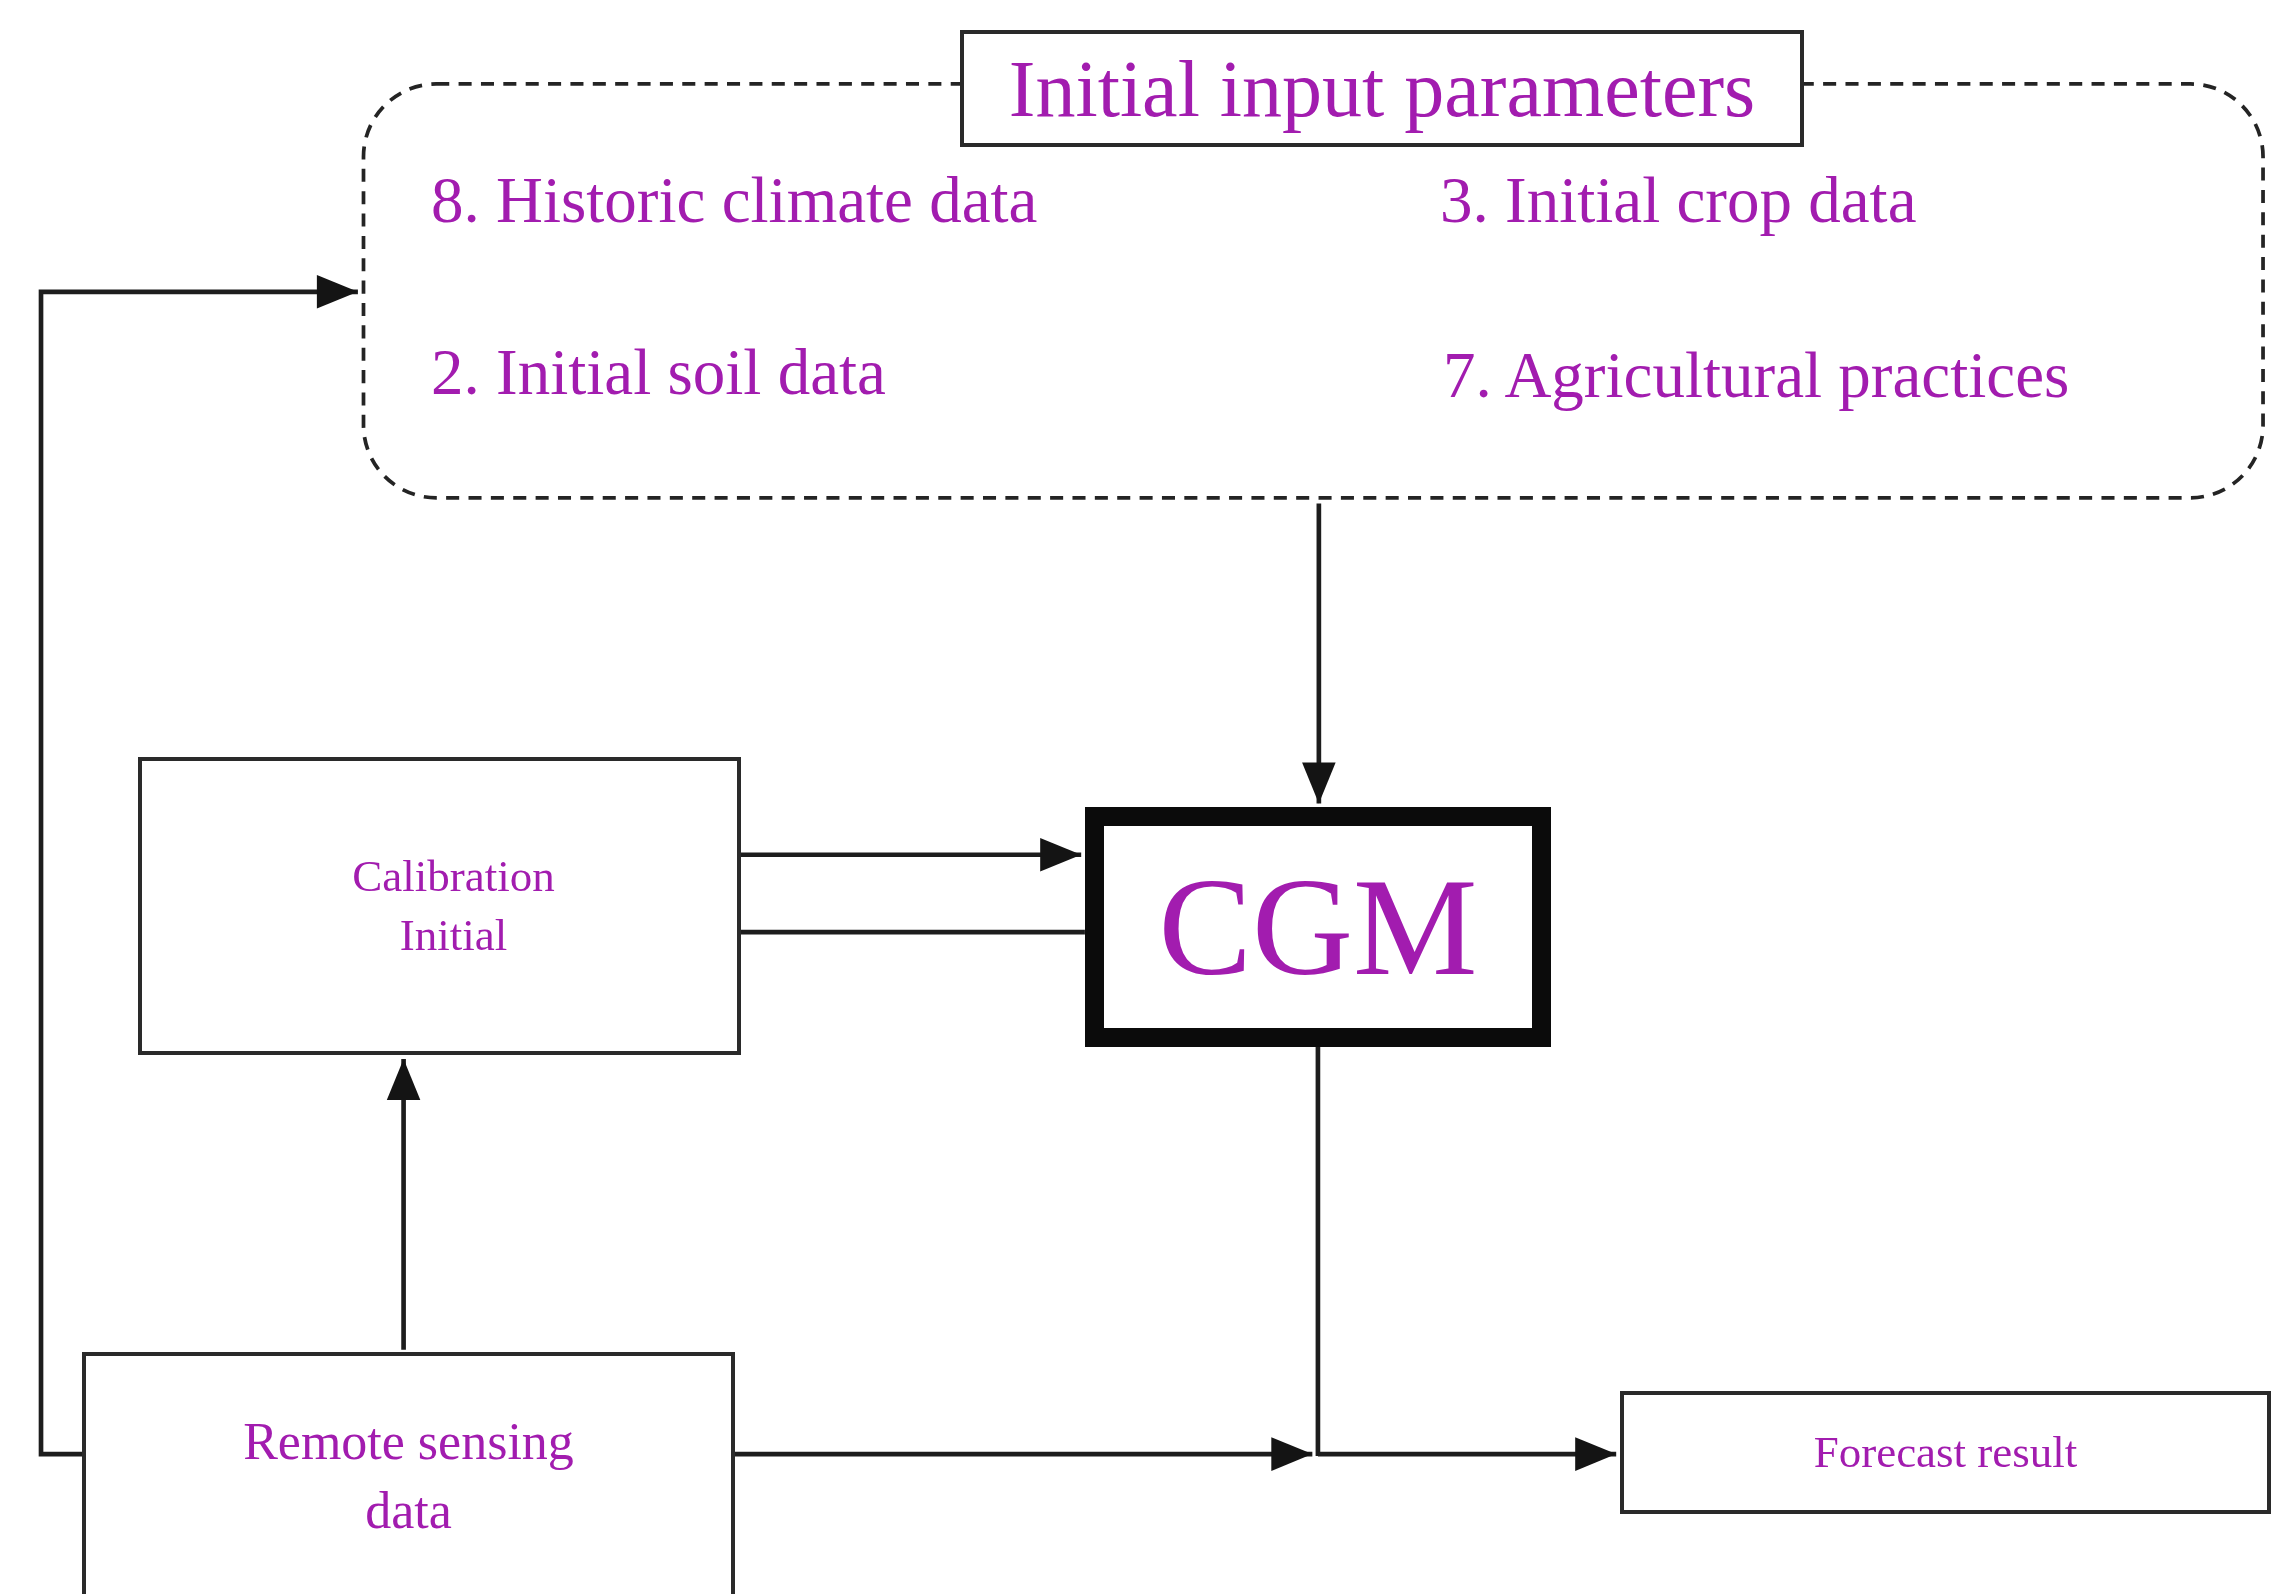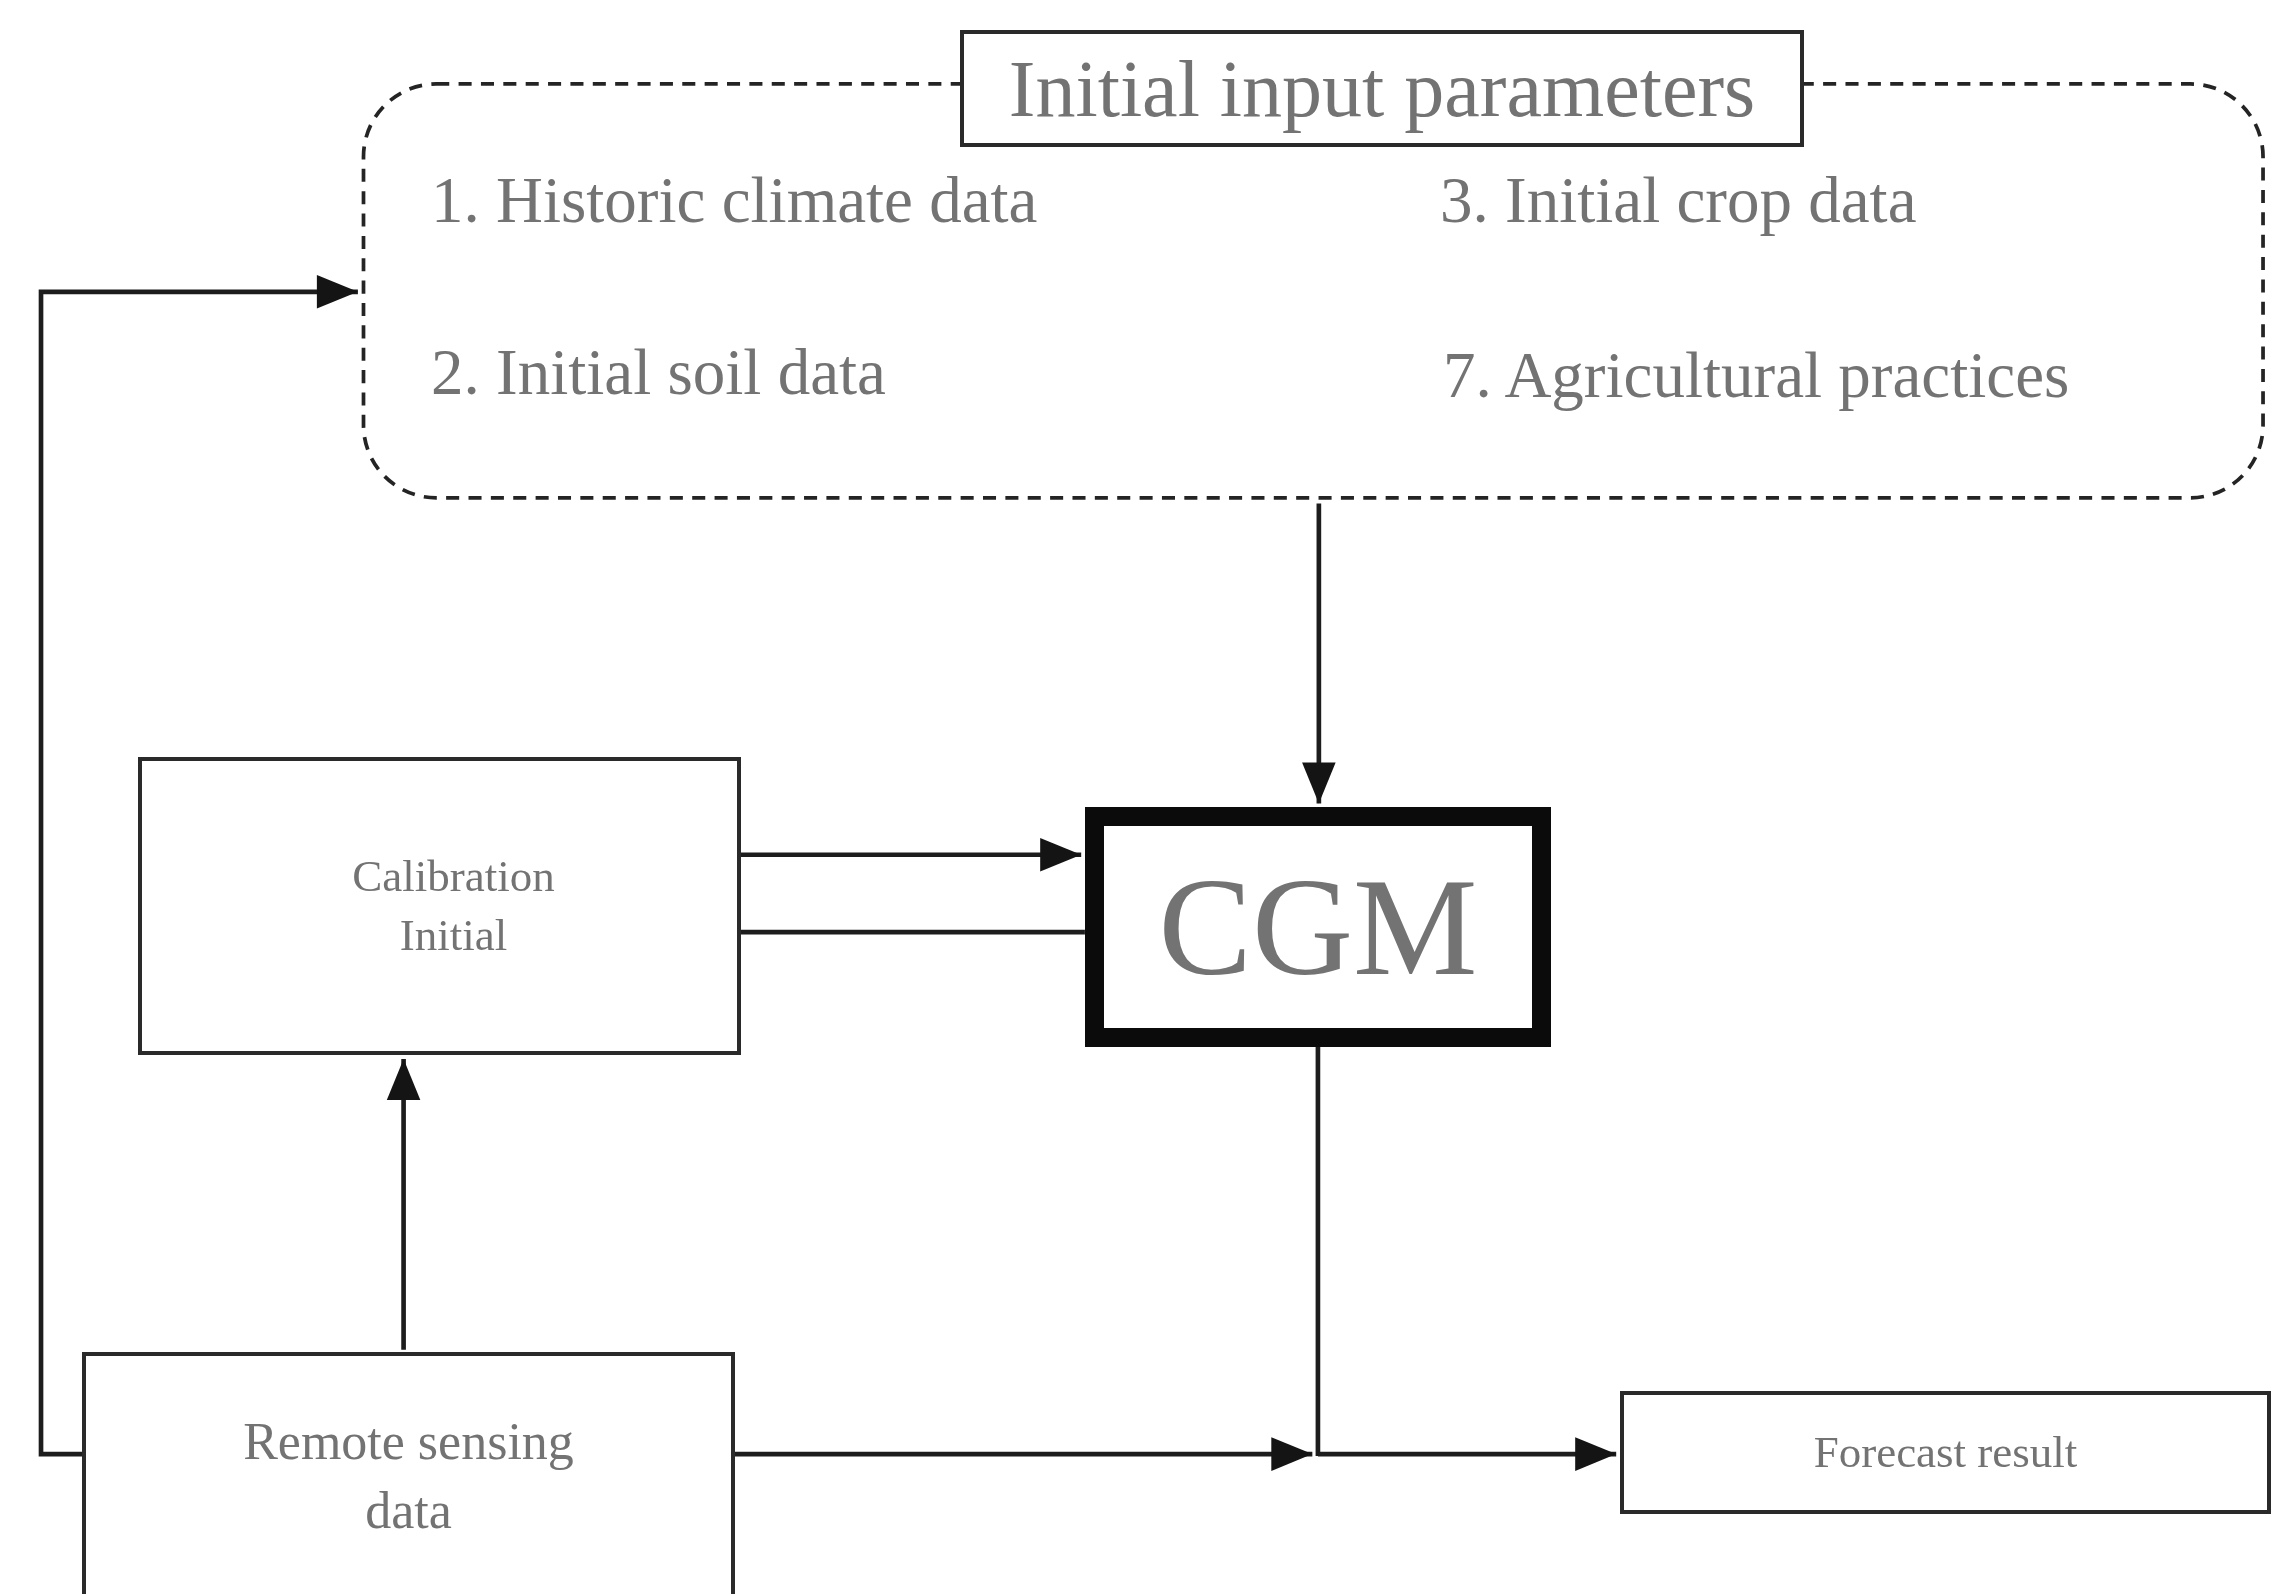--- a/index.html
+++ b/index.html
@@ -6,21 +6,21 @@
     margin: 0;
     padding: 0;
     background: #ffffff;
   }
   .canvas {
     position: relative;
     width: 2291px;
     height: 1594px;
     background: #ffffff;
     font-family: "Liberation Serif", "DejaVu Serif", serif;
-    color: #737373;
+    color: #a21caf;
     overflow: hidden;
   }
   .connector-layer {
     position: absolute;
     left: 0;
     top: 0;
     width: 2291px;
     height: 1594px;
   }
   .box {
@@ -114,21 +114,21 @@
 
     <line x1="1414" y1="1560" x2="1734" y2="1560" stroke="#1d1d1d" stroke-width="5" marker-end="url(#arrowhead)"></line>
 
     <polyline points="90,1560 44,1560 44,313 384,313" fill="none" stroke="#1d1d1d" stroke-width="5" marker-end="url(#arrowhead)"></polyline>
   </svg>
 
   <div class="box title-box">
     <span>Initial input parameters</span>
   </div>
 
-  <div class="list-item item-1">1. Historic climate data</div>
+  <div class="list-item item-1">8. Historic climate data</div>
   <div class="list-item item-2">2. Initial soil data</div>
   <div class="list-item item-3">3. Initial crop data</div>
   <div class="list-item item-4">7. Agricultural practices</div>
 
   <div class="box calibration-box">
     <span>Calibration</span>
     <span>Initial</span>
   </div>
 
   <div class="box cgm-box">

